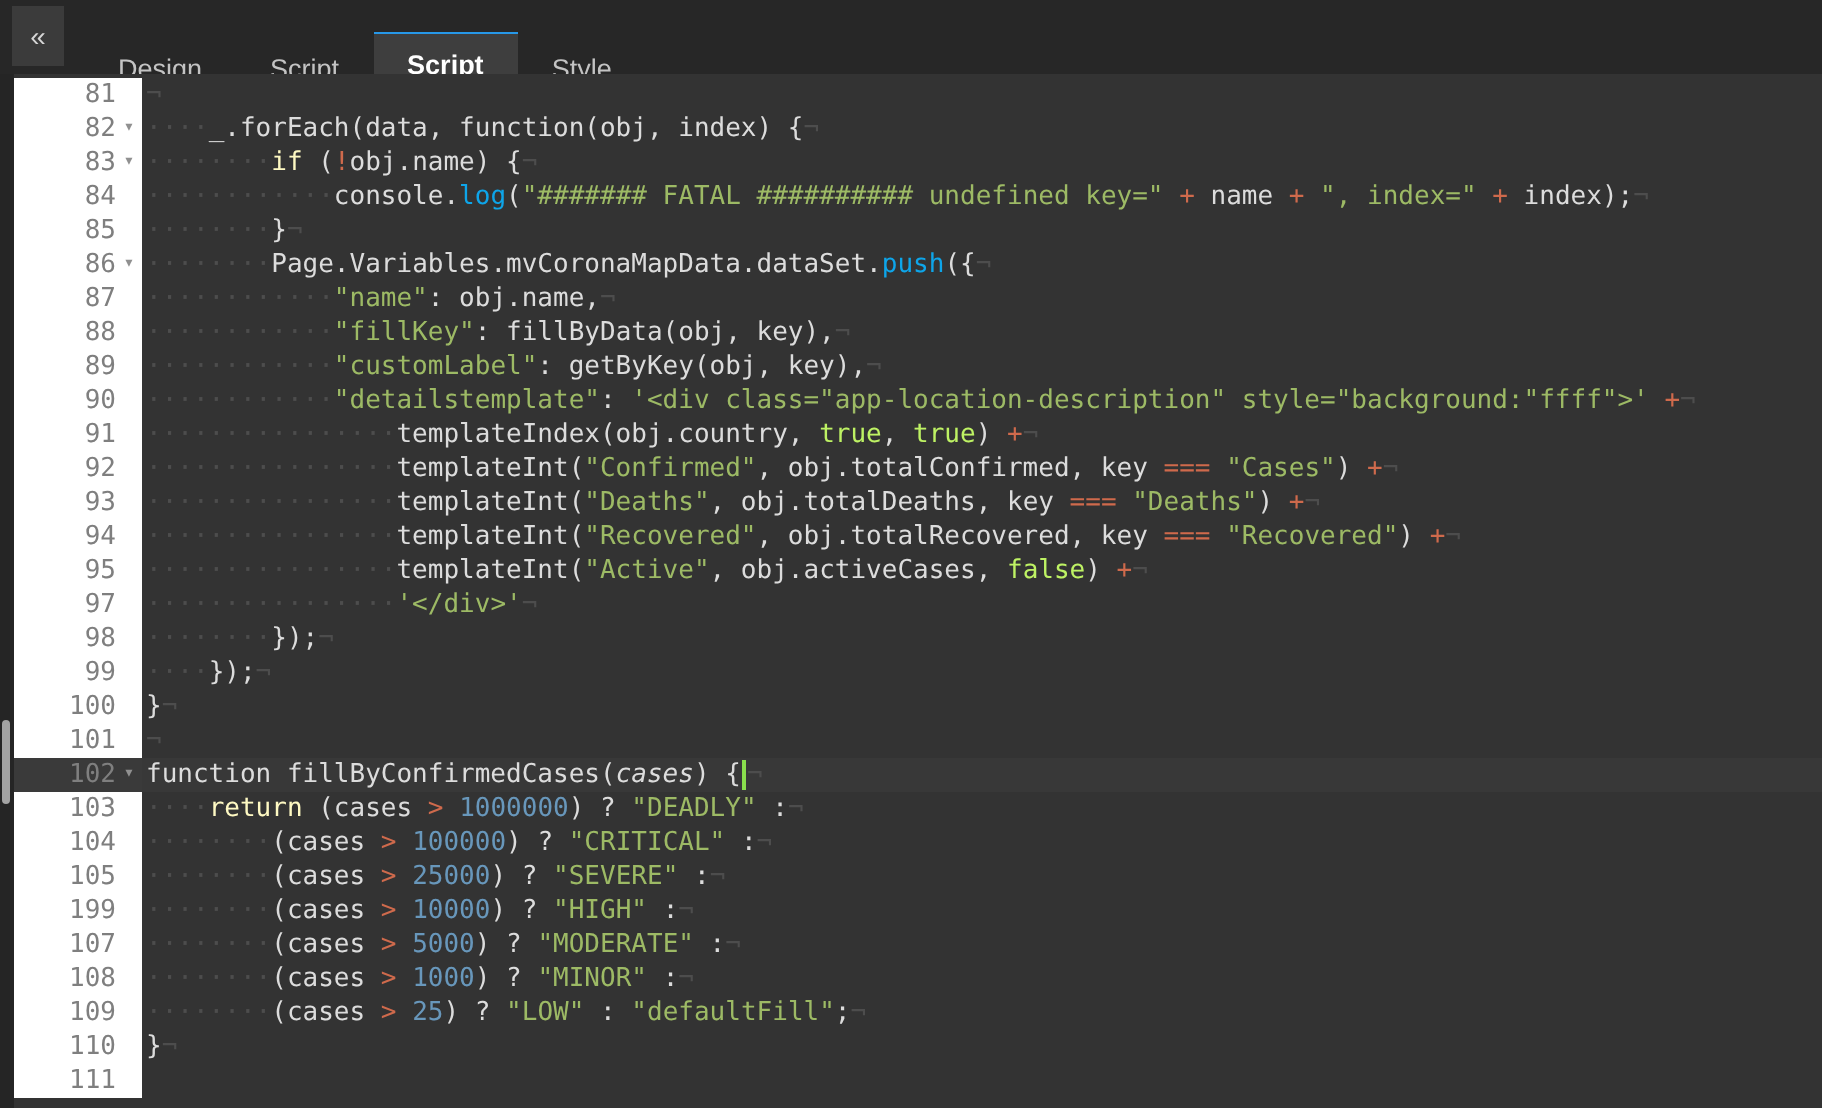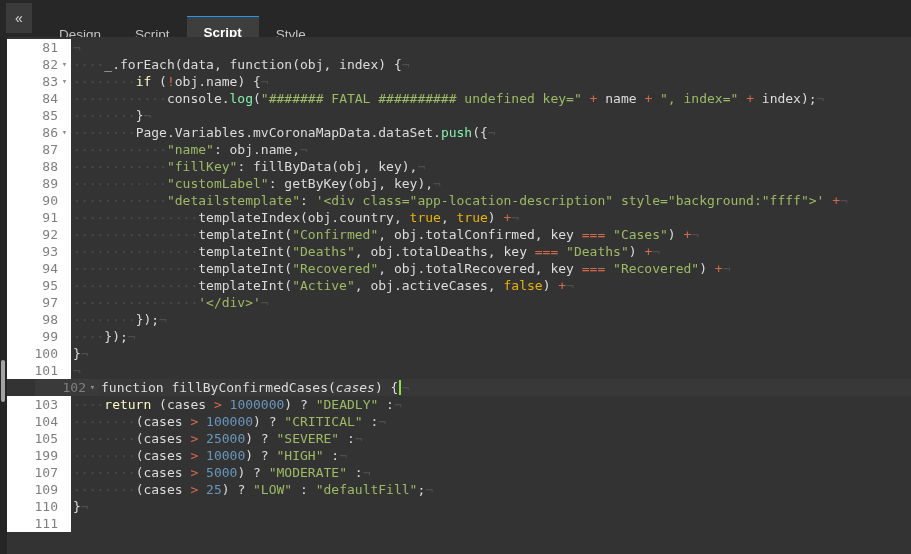--- a/index.html
+++ b/index.html
@@ -22,30 +22,30 @@
   .left-thumb { position:absolute; left:1px; top:323px; width:4px; height:42px;
                 background:#a3a3a3; border-radius:2px; }
   .code-col { flex:1; overflow:hidden; padding-top:2px; background:#333333; }
 
   .line { display:flex; height:17px; }
   .gutter { width:64px; flex:none; background:#ffffff; display:flex; justify-content:flex-end;
             font:13px/17px "DejaVu Sans Mono", monospace; color:#7f7f7f; }
   .fold { width:13px; text-align:center; font-size:9px; line-height:17px; color:#909090; cursor:pointer; }
   .src { flex:1; white-space:pre; font:13px/17px "DejaVu Sans Mono", monospace;
          color:#dcdcdc; padding-left:2px; background:#333333; cursor:text; }
-  .line.active .gutter { background:#3a3a3a;margin-left:28px; }
+  .line.active .gutter { background:#3a3a3a; }
   .line.active .src { background:#383838; }
 
   
   .d { color:#dcdcdc; }
   .k { color:#fef9c3; }
-  .b { color:#86efac; }
+  .b { color:#0ea5e9; }
   .s { color:#9dba65; }
   .n { color:#6897bb; }
-  .t { color:#eab308; }
+  .t { color:#bef264; }
   .o { color:#cf6a4c; }
   .i { color:#dcdcdc; font-style:italic; }
   .w { color:#4d4d4d; }
   .e { color:#4d4d4d; }
   .cursor { display:inline-block; width:2px; height:15px; background:#8adf4d;
             vertical-align:text-bottom; margin-left:1px; }
 </style>
 </head>
 <body>
 
@@ -243,20 +243,27 @@
       </div>
       <div class="line">
         <div class="gutter">
           <span class="num">107</span>
           <span class="fold"></span>
         </div>
         <div class="src"><span class="w">········</span><span class="d">(cases </span><span class="o">&gt;</span><span class="d"> </span><span class="n">5000</span><span class="d">) ? </span><span class="s">"MODERATE"</span><span class="d"> :</span><span class="e">¬</span></div>
       </div>
       <div class="line">
         <div class="gutter">
+          <span class="num">108</span>
+          <span class="fold"></span>
+        </div>
+        <div class="src"><span class="w">········</span><span class="d">(cases </span><span class="o">&gt;</span><span class="d"> </span><span class="n">1000</span><span class="d">) ? </span><span class="s">"MINOR"</span><span class="d"> :</span><span class="e">¬</span></div>
+      </div>
+      <div class="line">
+        <div class="gutter">
           <span class="num">109</span>
           <span class="fold"></span>
         </div>
         <div class="src"><span class="w">········</span><span class="d">(cases </span><span class="o">&gt;</span><span class="d"> </span><span class="n">25</span><span class="d">) ? </span><span class="s">"LOW"</span><span class="d"> : </span><span class="s">"defaultFill"</span><span class="d">;</span><span class="e">¬</span></div>
       </div>
       <div class="line">
         <div class="gutter">
           <span class="num">110</span>
           <span class="fold"></span>
         </div>

